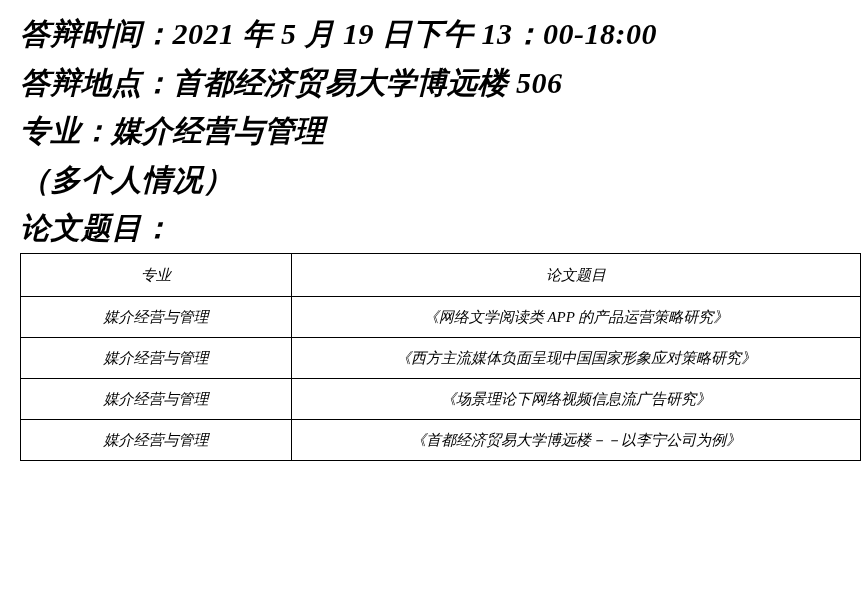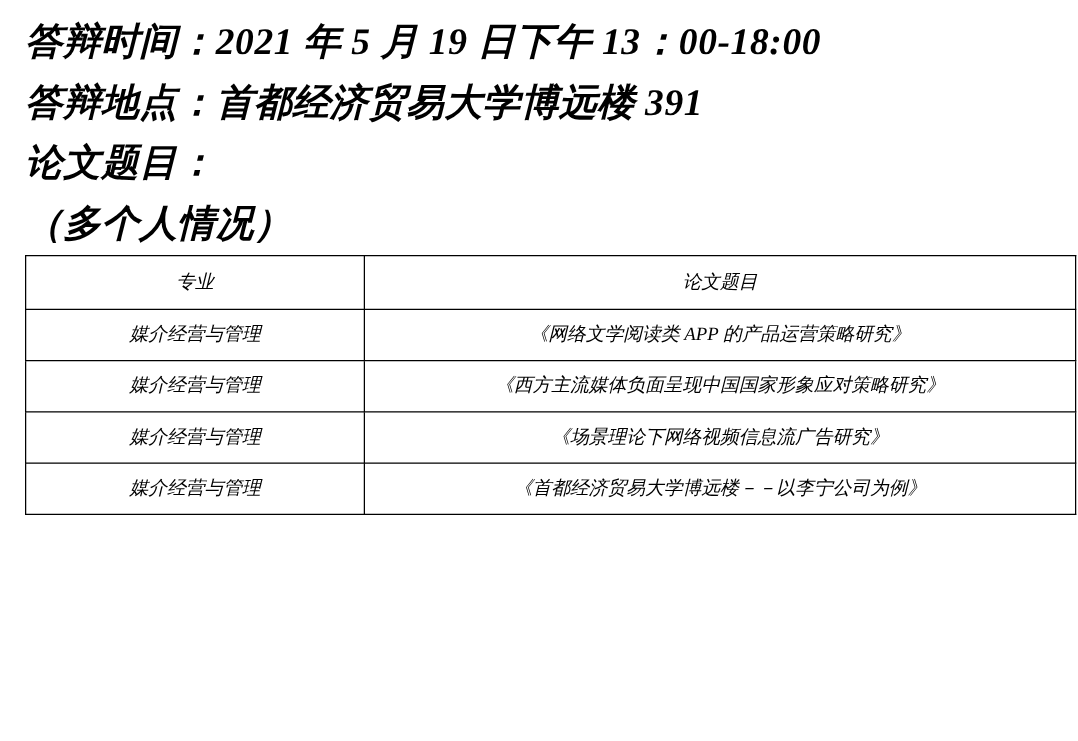--- a/index.html
+++ b/index.html
@@ -50,23 +50,24 @@
   }
   .col-major { width: 262px; }
   .col-title { width: 560px; }
 </style>
 </head>
 <body>
 
 <div class="page">
 
   <div class="headline">答辩时间：2021 年 5 月 19 日下午 13：00-18:00</div>
-  <div class="headline">答辩地点：首都经济贸易大学博远楼 391</div>
+  <div class="headline">答辩地点：首都经济贸易大学博远楼 506</div>
+  <div class="headline">专业：媒介经营与管理</div>
+  <div class="headline sub">（多个人情况）</div>
   <div class="headline">论文题目：</div>
-  <div class="headline sub">（多个人情况）</div>
 
   <table class="doc-table">
     <thead>
       <tr>
         <th class="col-major">专业</th>
         <th class="col-title">论文题目</th>
       </tr>
     </thead>
     <tbody>
       <tr>

